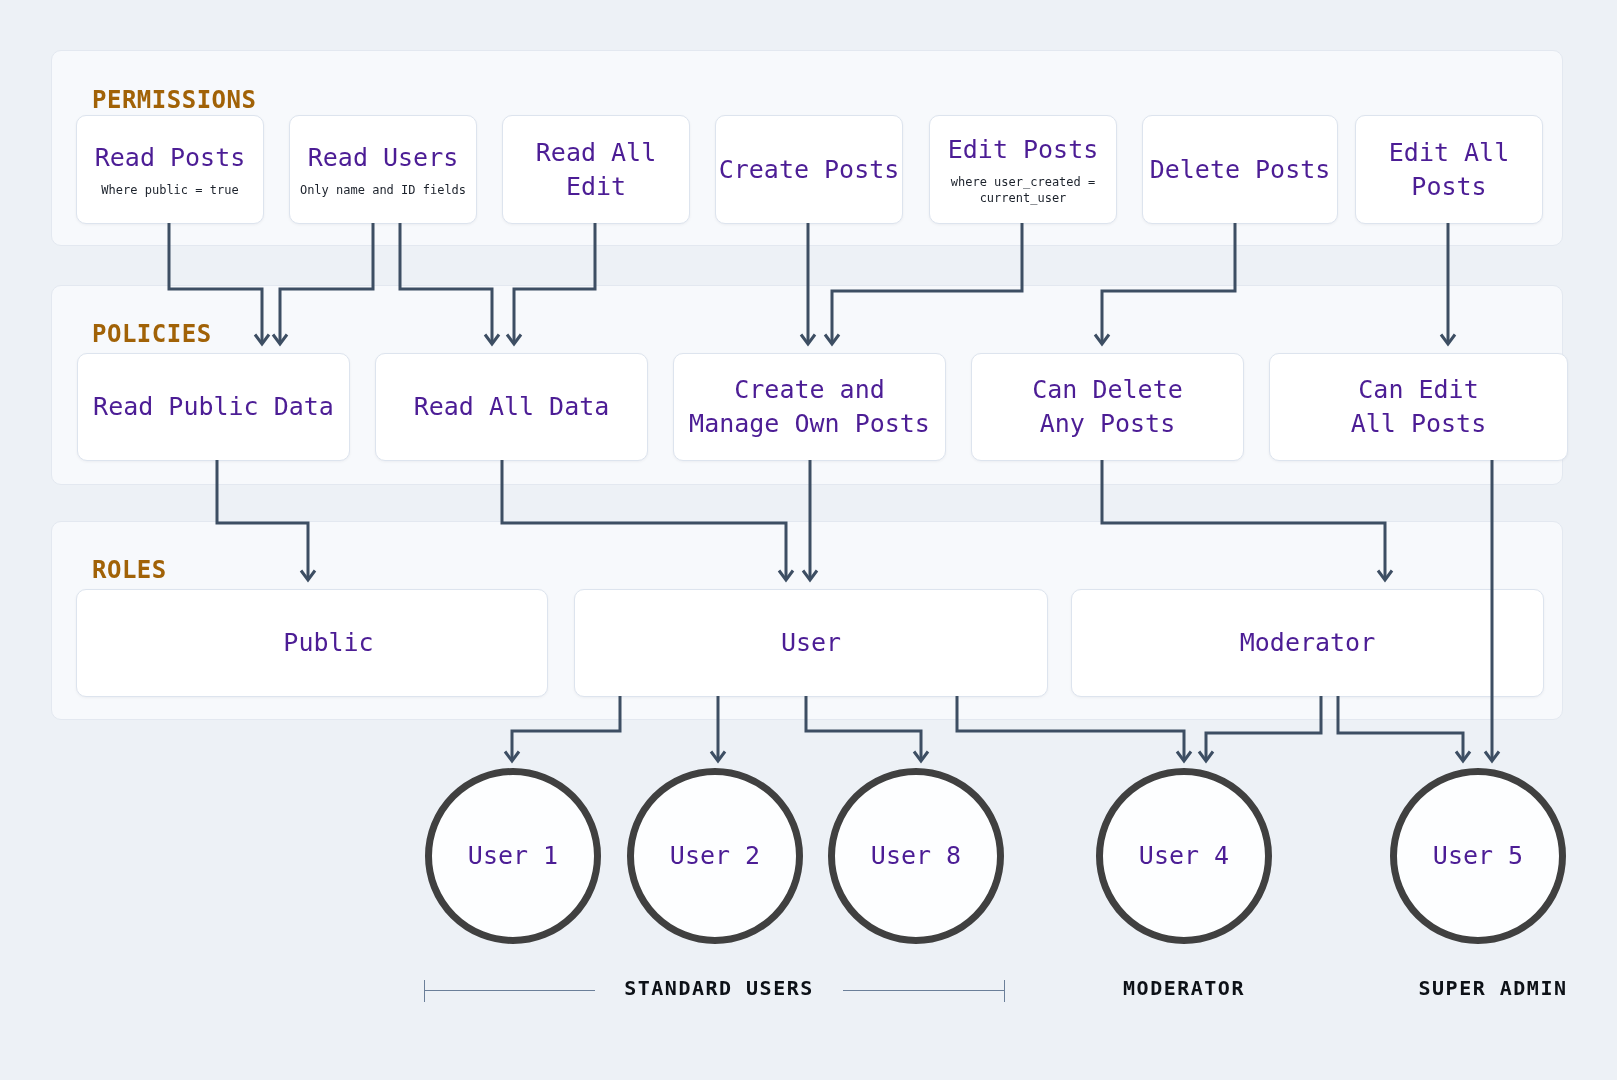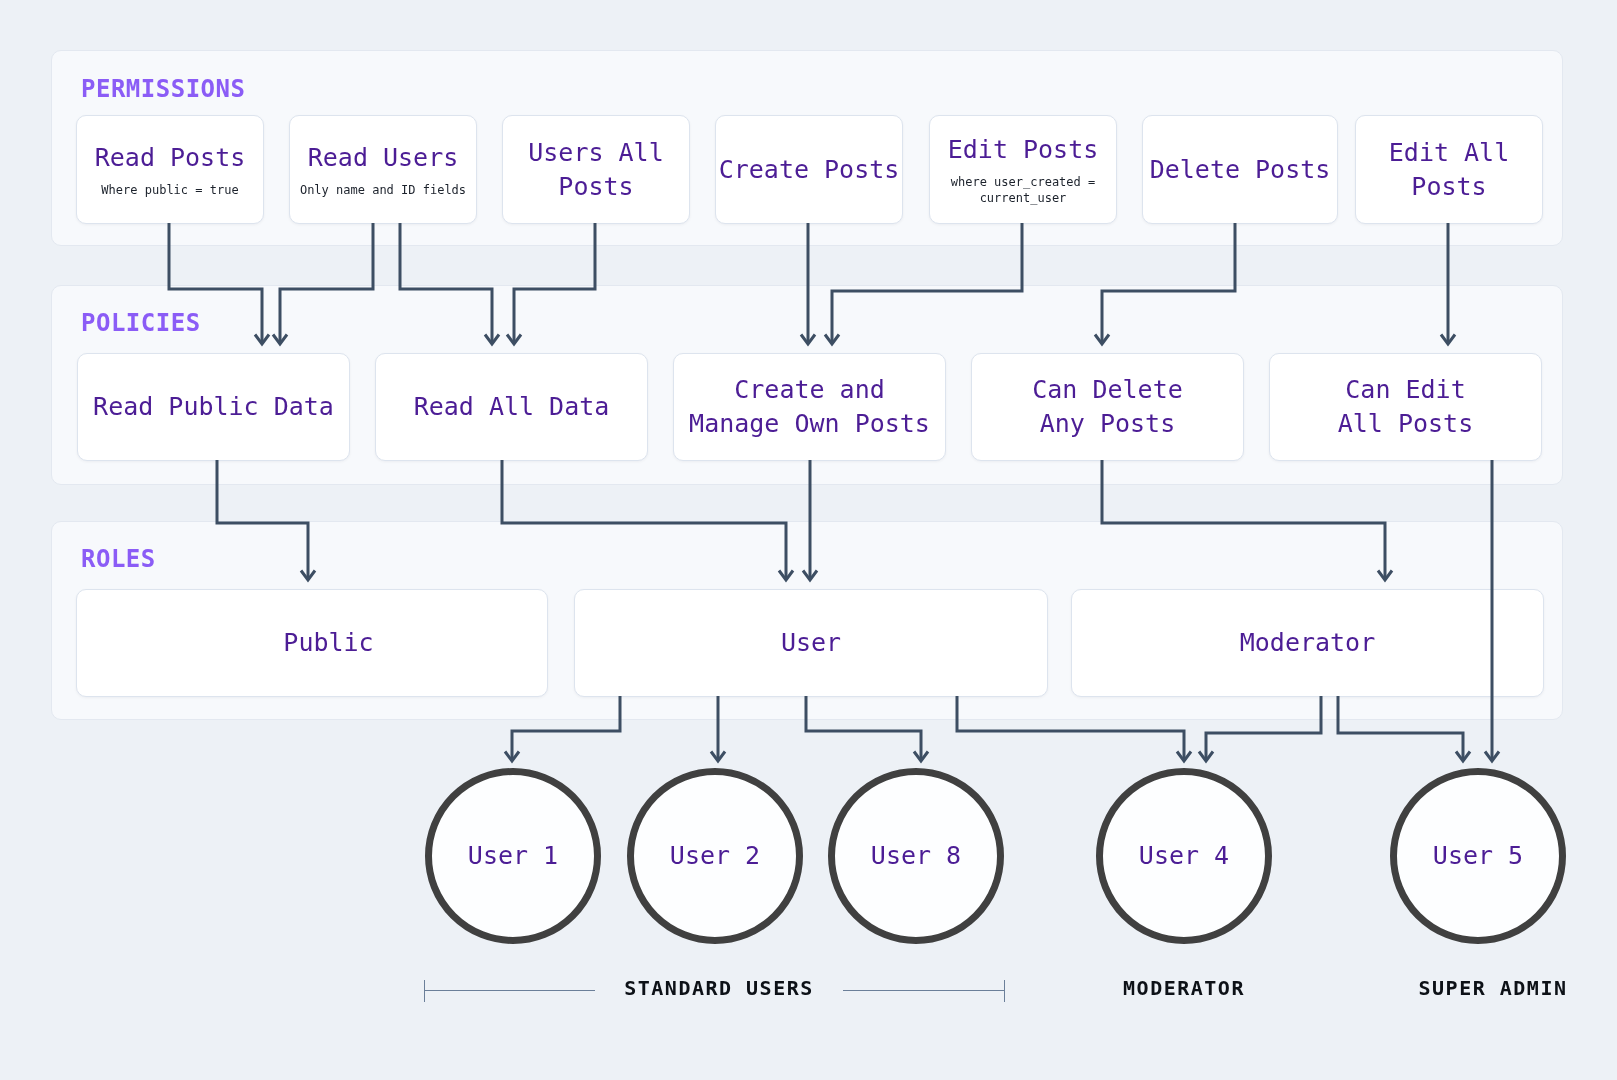--- a/index.html
+++ b/index.html
@@ -8,22 +8,22 @@
     background:#edf1f6;
     font-family:"DejaVu Sans Mono", monospace;
     color:#14181f;
   }
   .panel{
     position:absolute;left:51px;width:1512px;
     background:#f7f9fc;border:1px solid #e3e8f0;border-radius:10px;
     box-sizing:border-box;
   }
   .panel-title{
-    position:absolute;left:25px;margin:4px;
-    font-size:24px;font-weight:bold;letter-spacing:.5px;color:#8b5cf6;
+    position:absolute;left:25px;margin:15px;
+    font-size:24px;font-weight:bold;letter-spacing:.5px;color:#a16207;
     white-space:nowrap;
   }
   .node{
     position:absolute;background:#ffffff;border:1px solid #dde4ee;border-radius:10px;
     box-sizing:border-box;box-shadow:0 1px 3px rgba(16,24,40,.05);
     display:flex;flex-direction:column;align-items:center;justify-content:center;
     gap:7px;text-align:center;
   }
   .node-title{font-size:25px;line-height:1.35;white-space:pre-line;color:#4c1d95;}
   .node-subtitle{font-size:12px;line-height:1.35;white-space:pre-line;color:#1c222c;}
@@ -50,21 +50,21 @@
     <h2 class="panel-title" style="top:20px;">PERMISSIONS</h2>
     <div class="node" style="left:24px;top:64px;width:188px;height:109px;">
       <div class="node-title">Read Posts</div>
       <div class="node-subtitle">Where public = true</div>
     </div>
     <div class="node" style="left:237px;top:64px;width:188px;height:109px;">
       <div class="node-title">Read Users</div>
       <div class="node-subtitle">Only name and ID fields</div>
     </div>
     <div class="node" style="left:450px;top:64px;width:188px;height:109px;">
-      <div class="node-title">Users All Posts</div>
+      <div class="node-title">Read All Edit</div>
     </div>
     <div class="node" style="left:663px;top:64px;width:188px;height:109px;">
       <div class="node-title">Create Posts</div>
     </div>
     <div class="node" style="left:877px;top:64px;width:188px;height:109px;">
       <div class="node-title">Edit Posts</div>
       <div class="node-subtitle">where user_created =
 current_user</div>
     </div>
     <div class="node" style="left:1090px;top:64px;width:196px;height:109px;">
@@ -84,21 +84,21 @@
       <div class="node-title">Read All Data</div>
     </div>
     <div class="node" style="left:621px;top:67px;width:273px;height:108px;">
       <div class="node-title">Create and
 Manage Own Posts</div>
     </div>
     <div class="node" style="left:919px;top:67px;width:273px;height:108px;">
       <div class="node-title">Can Delete
 Any Posts</div>
     </div>
-    <div class="node" style="left:1217px;top:67px;width:273px;height:108px;">
+    <div class="node" style="left:1217px;top:67px;width:299px;height:108px;">
       <div class="node-title">Can Edit
 All Posts</div>
     </div>
   </section>
 
   <section class="panel" style="top:521px;height:199px;">
     <h2 class="panel-title" style="top:19px;">ROLES</h2>
     <div class="node" style="left:24px;top:67px;width:472px;height:108px;padding-left:33px;">
       <div class="node-title">Public</div>
     </div>

